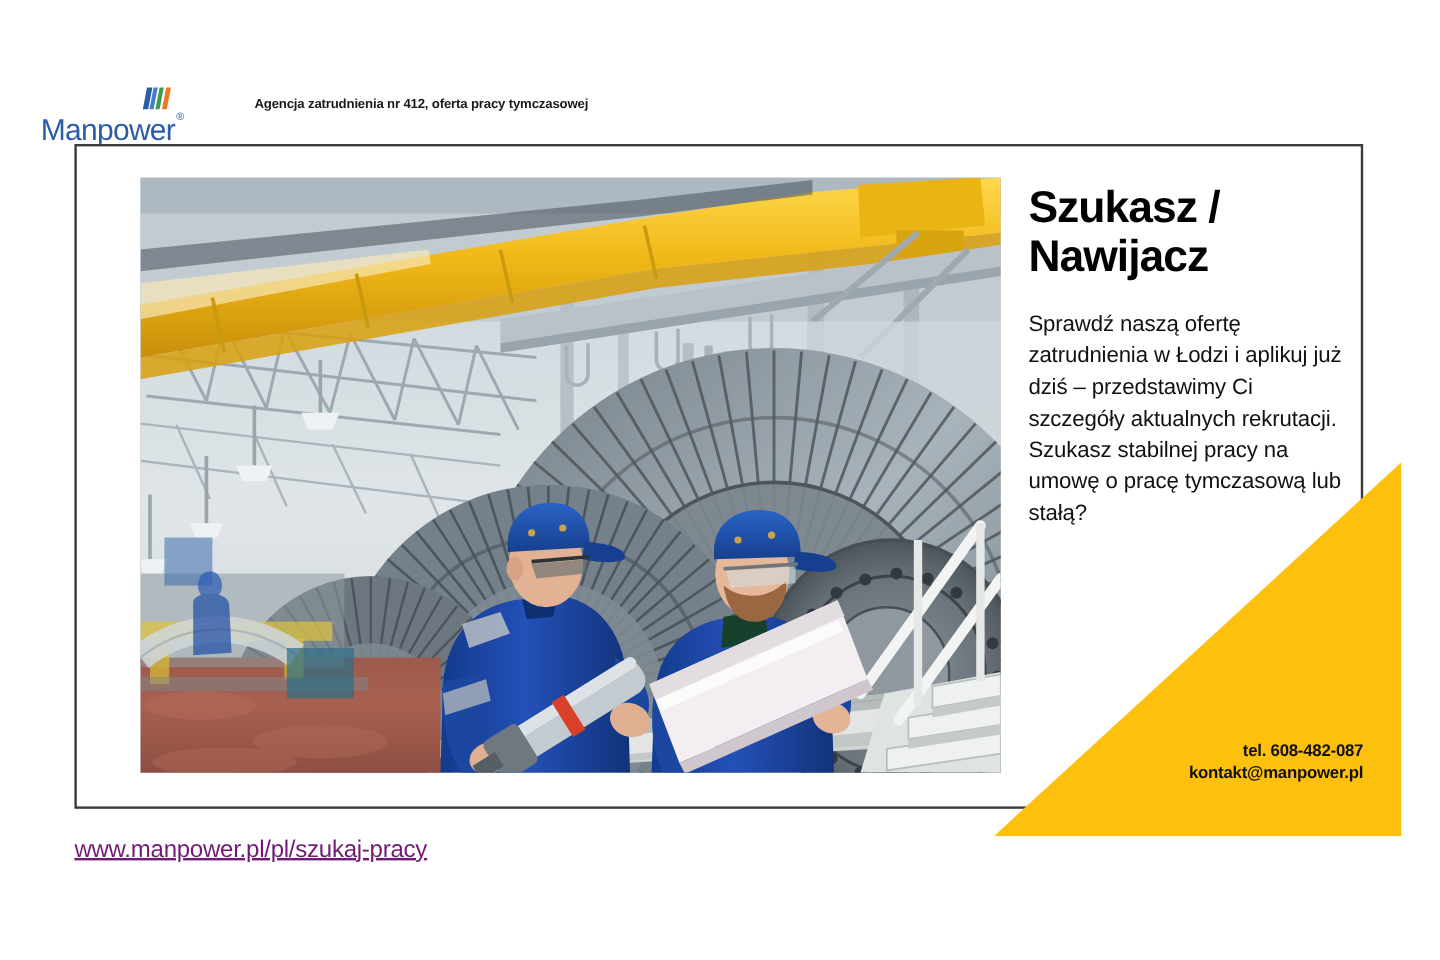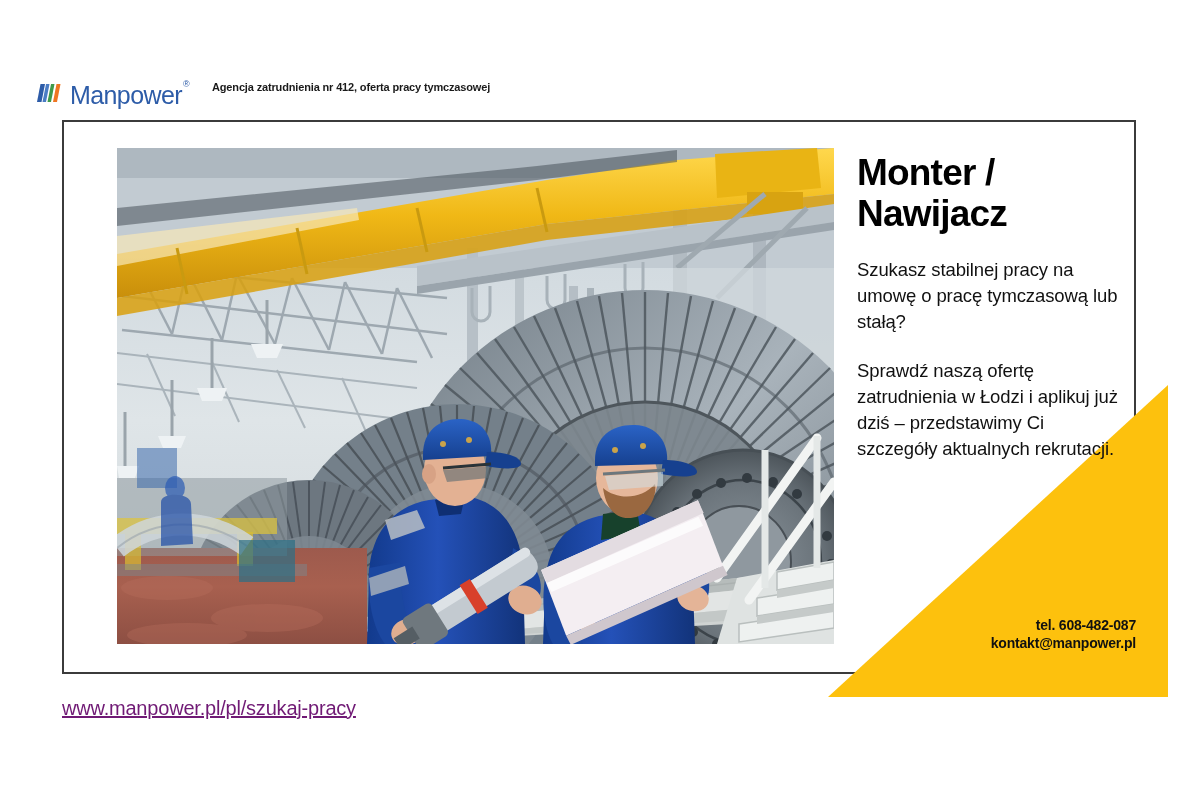--- a/index.html
+++ b/index.html
@@ -23,20 +23,21 @@
     width: 1200px; height: 46px;
     display: flex;
     align-items: center;
   }
   .logo-block {
     position: absolute;
     left: 34px; top: 2px;
     display: flex;
     align-items: flex-end;
     height: 34px;
+    flex-direction: column;
   }
   .logo-marks {
     display: block;
     width: 30px; height: 20px;
     margin-right: 6px;
     margin-bottom: 3px;
   }
   .logo-word {
     font-family: "Liberation Sans", sans-serif;
     font-size: 25px;
@@ -573,23 +574,23 @@
   </svg>
 </div>
 
 <div class="yellow-triangle">
   <svg width="340" height="312" viewBox="0 0 340 312" xmlns="http://www.w3.org/2000/svg">
     <polygon points="340,0 340,312 0,312" fill="#fdc10d"></polygon>
   </svg>
 </div>
 
 <div class="right-col">
-  <h1 class="job-title">Monter / Nawijacz</h1>
+  <h1 class="job-title">Szukasz / Nawijacz</h1>
+  <p class="body-para last">Sprawdź naszą ofertę zatrudnienia w Łodzi i aplikuj już dziś – przedstawimy Ci szczegóły aktualnych rekrutacji.</p>
   <p class="body-para">Szukasz stabilnej pracy na umowę o pracę tymczasową lub stałą?</p>
-  <p class="body-para last">Sprawdź naszą ofertę zatrudnienia w Łodzi i aplikuj już dziś – przedstawimy Ci szczegóły aktualnych rekrutacji.</p>
 </div>
 
 <div class="contact">
   <div class="contact-line">tel. 608-482-087</div>
   <div class="contact-line">kontakt@manpower.pl</div>
 </div>
 
 <a class="footer-link" href="#">www.manpower.pl/pl/szukaj-pracy</a>
 
 </body></html>

